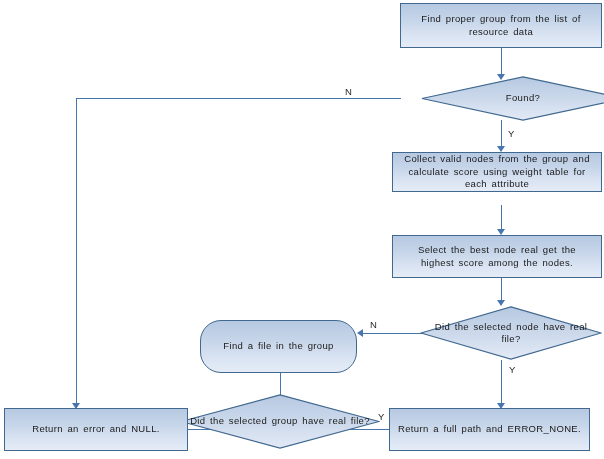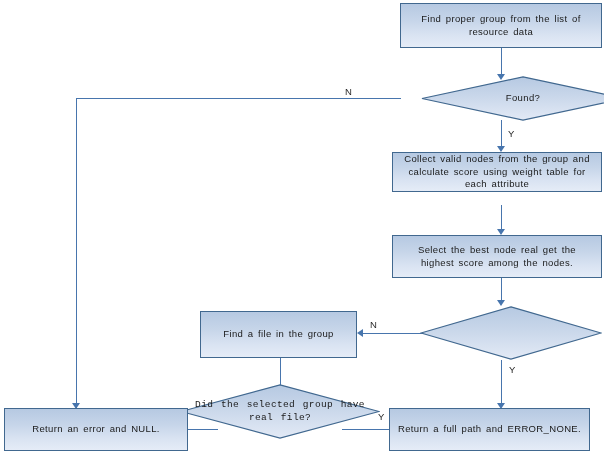--- a/index.html
+++ b/index.html
@@ -156,27 +156,28 @@
     <svg class="dmd" viewBox="0 0 182 54" preserveAspectRatio="none">
       <defs>
         <linearGradient id="gdB" x1="0" y1="0" x2="0" y2="1">
           <stop offset="0%" stop-color="#b6c9e2"></stop>
           <stop offset="45%" stop-color="#c9d7ea"></stop>
           <stop offset="100%" stop-color="#e3eaf6"></stop>
         </linearGradient>
       </defs>
       <polygon points="91,0.8 181,27 91,53.2 1,27" fill="url(#gdB)" stroke="#41688f" stroke-width="1.2"></polygon>
     </svg>
+    <span class="dlabel">Did the selected node have real file?</span>
   </div>
 
-  <div class="node process" style="left:200px; top:311px; width:157px; height:47px;">
+  <div class="node process" style="left:200px; top:320px; width:157px; height:53px;border-radius:21px;">
     <span>Find a file in the group</span>
   </div>
 
-  <div class="node decision" style="left:180px; top:384px; width:200px; height:55px;font-family:Liberation Mono, monospace;">
+  <div class="node decision" style="left:180px; top:394px; width:200px; height:55px;">
     <svg class="dmd" viewBox="0 0 200 55" preserveAspectRatio="none">
       <defs>
         <linearGradient id="gdC" x1="0" y1="0" x2="0" y2="1">
           <stop offset="0%" stop-color="#b6c9e2"></stop>
           <stop offset="45%" stop-color="#c9d7ea"></stop>
           <stop offset="100%" stop-color="#e3eaf6"></stop>
         </linearGradient>
       </defs>
       <polygon points="100,0.8 199,27.5 100,54.2 1,27.5" fill="url(#gdC)" stroke="#41688f" stroke-width="1.2"></polygon>
     </svg>

